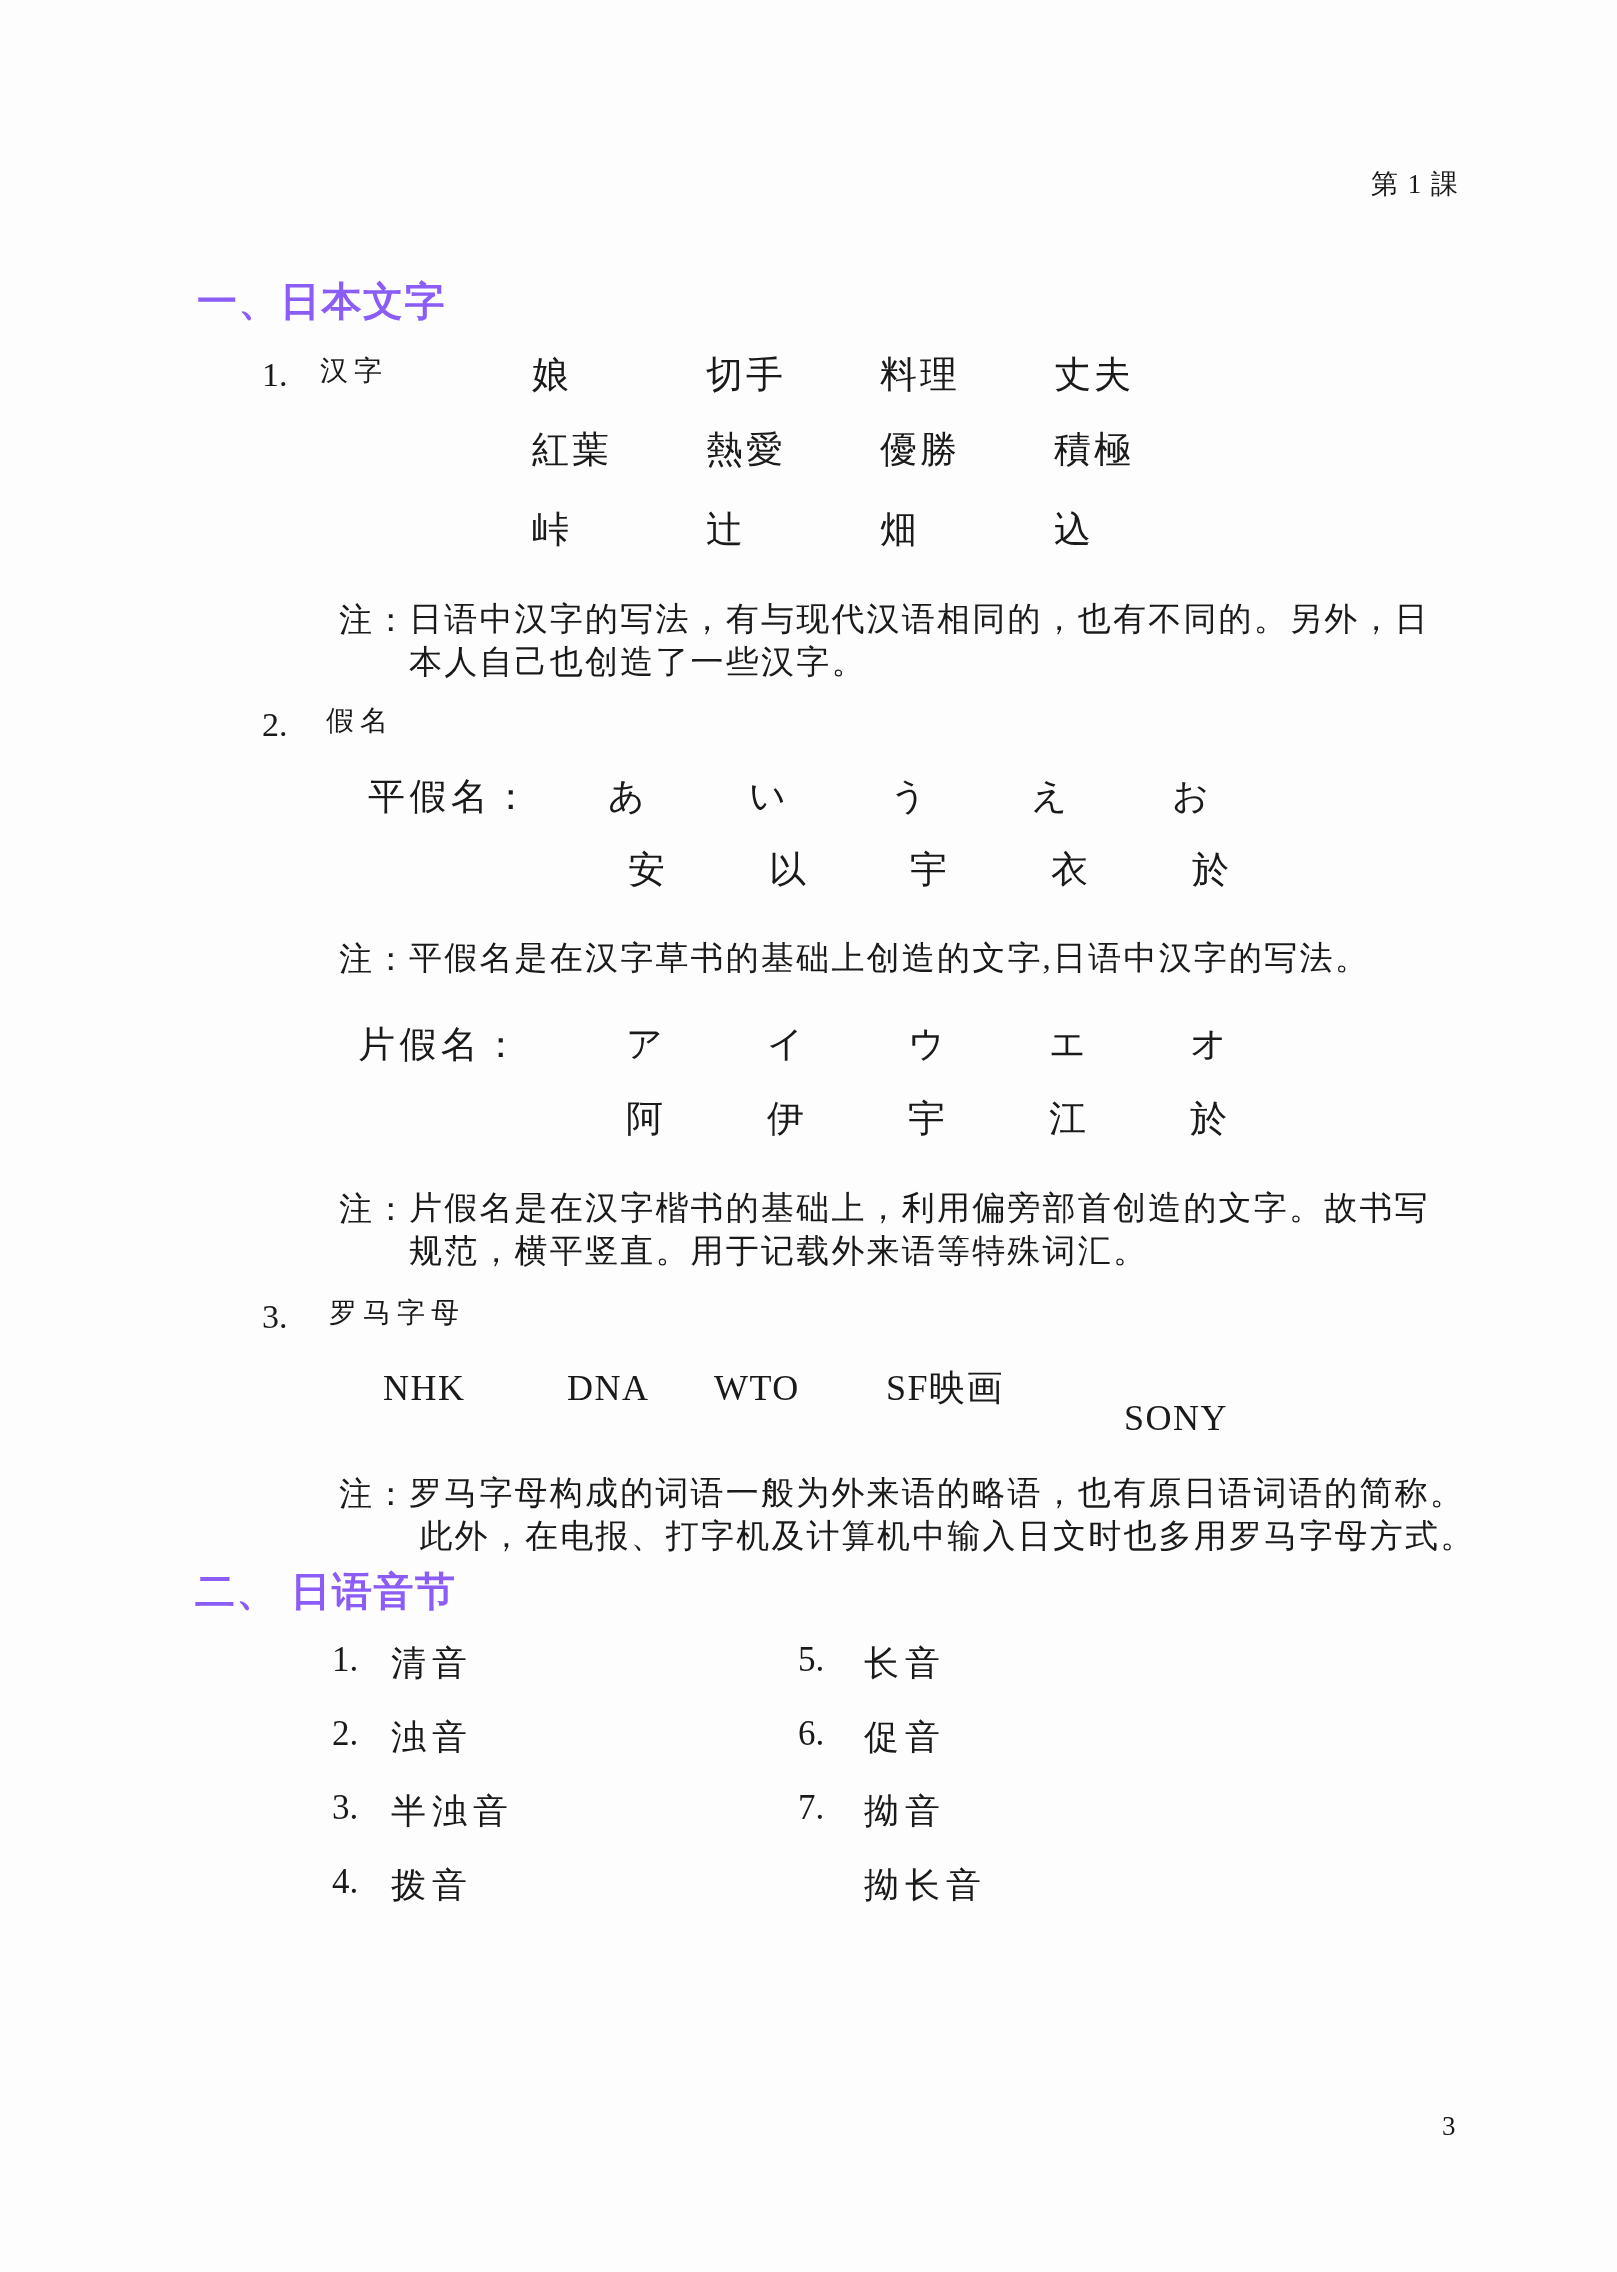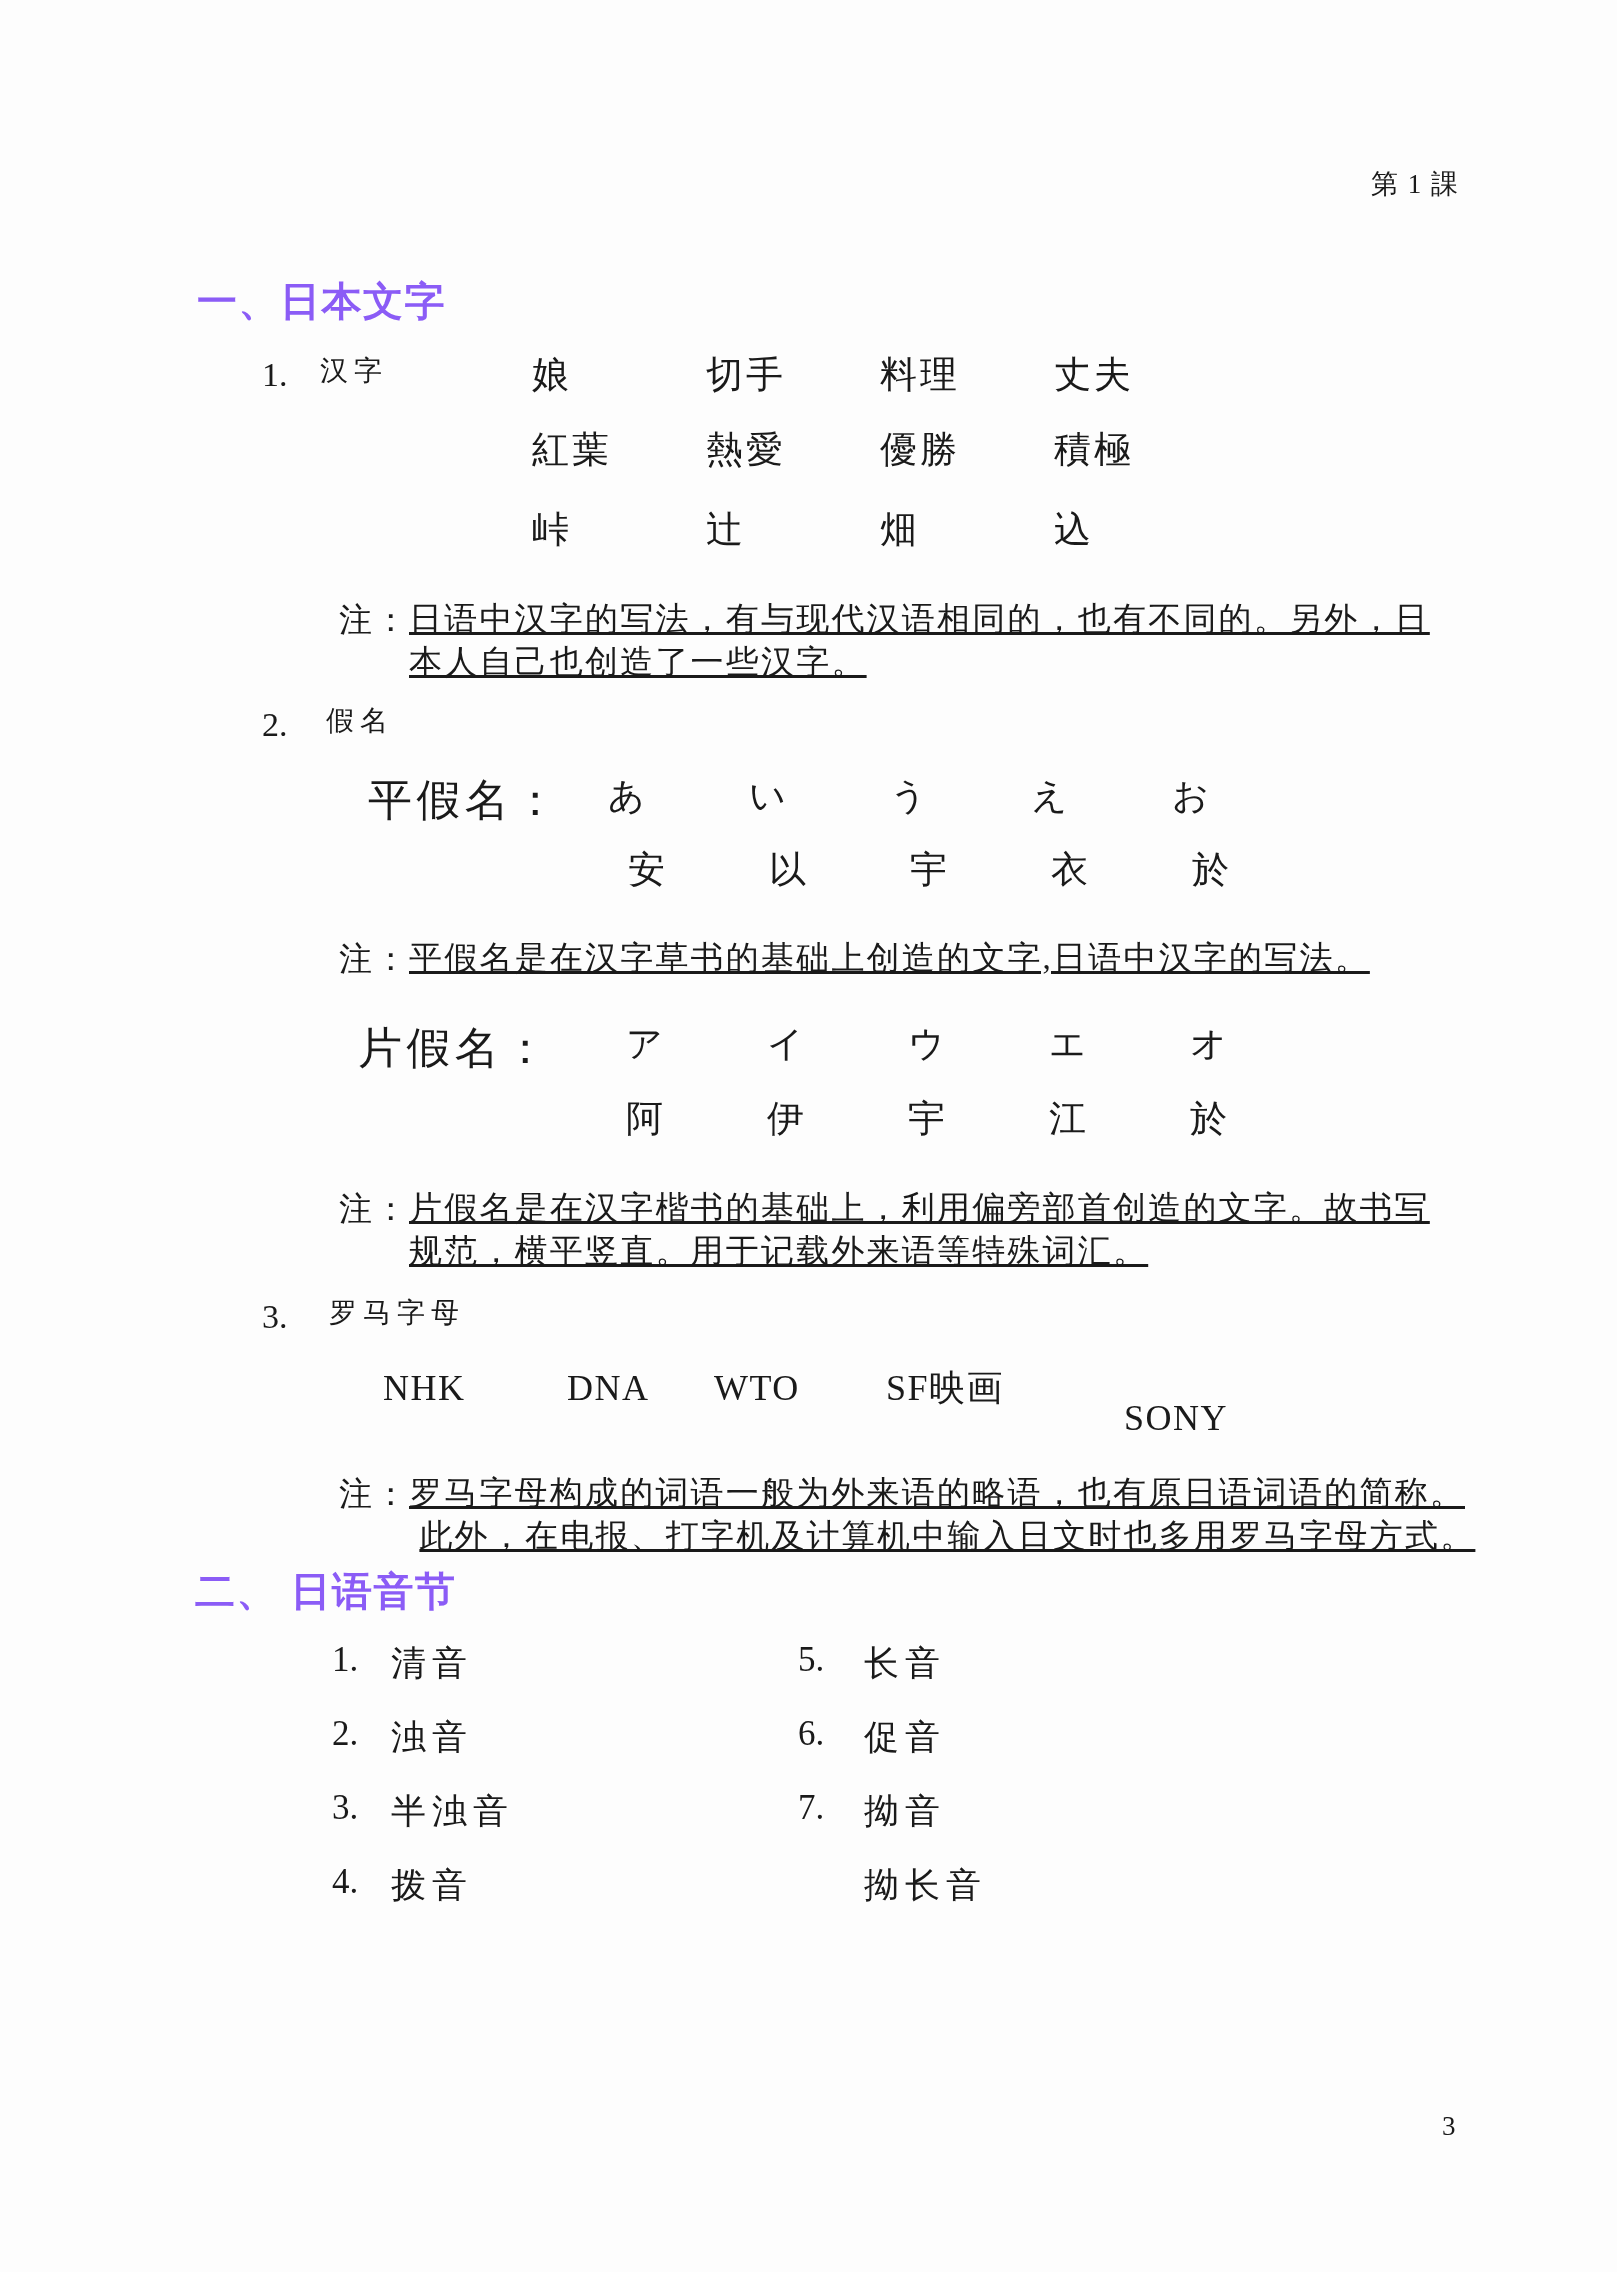--- a/index.html
+++ b/index.html
@@ -43,21 +43,21 @@
   .example-row {
     display: flex;
   }
   .kanji-cell {
     display: inline-block;
     width: 174px;
     font-size: 37px;
     letter-spacing: 3px;
   }
   .kana-label {
-    font-size: 44px;
+    font-size: 37px;
     letter-spacing: 4.4px;
   }
   .kana-cell {
     display: inline-block;
     width: 141px;
     font-size: 36px;
   }
   .origin-cell {
     display: inline-block;
     width: 141px;
@@ -71,21 +71,20 @@
     letter-spacing: 2.2px;
   }
   .note-prefix {
     display: inline-block;
     width: 70px;
     flex: 0 0 70px;
   }
   .note-lines > div {
     line-height: 43px;
     white-space: nowrap;
-    text-decoration: underline;
   }
   .romaji-row {
     display: flex;
     font-size: 36px;
     letter-spacing: 1.5px;
   }
   .romaji-cell-0 { display: inline-block; width: 184px; }
   .romaji-cell-1 { display: inline-block; width: 147px; }
   .romaji-cell-2 { display: inline-block; width: 172px; }
   .romaji-cell-3 { display: inline-block; width: 238px; }

